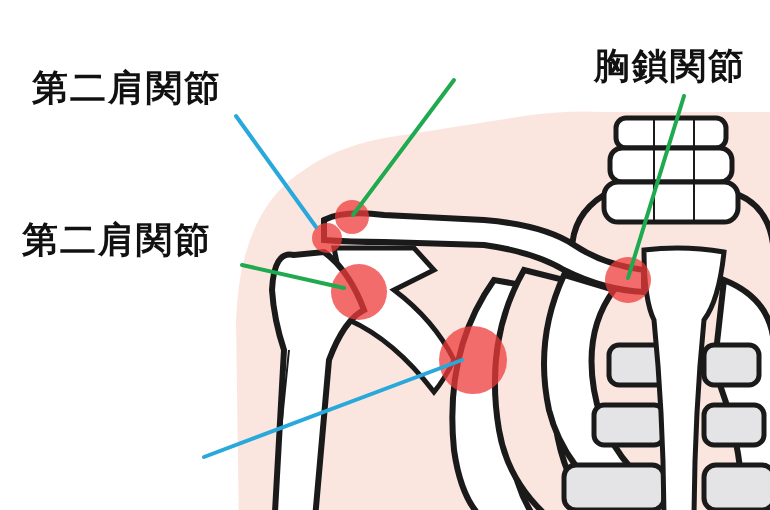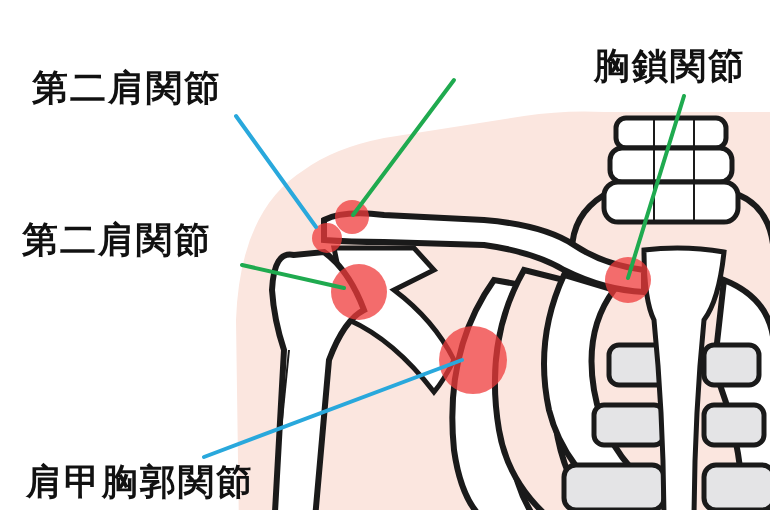--- a/index.html
+++ b/index.html
@@ -86,14 +86,13 @@
       <line x1="450" y1="60" x2="349" y2="195" stroke="#1faa4f"></line>
       <line x1="680" y1="76" x2="624" y2="258" stroke="#1faa4f"></line>
       <line x1="238" y1="245" x2="340" y2="268" stroke="#1faa4f"></line>
       <line x1="200" y1="437" x2="458" y2="340" stroke="#29a8dc"></line>
     </g>
   </svg>
 
   <div class="label" style="left:28px; top:50px;">第二肩関節</div>
   <div class="label" style="left:590px; top:28px;">胸鎖関節</div>
   <div class="label" style="left:18px; top:202px;">第二肩関節</div>
-  <div class="label" style="left:22px; top:444px;">肩甲胸郭関節</div>
 </div>
 
 </body></html>

